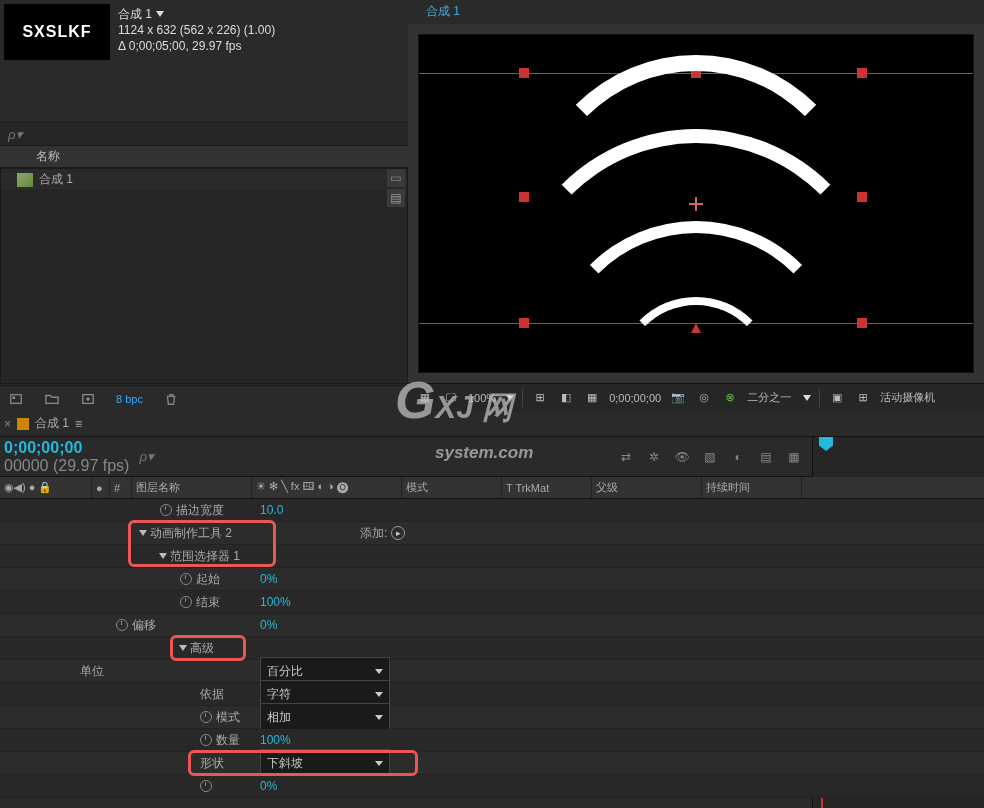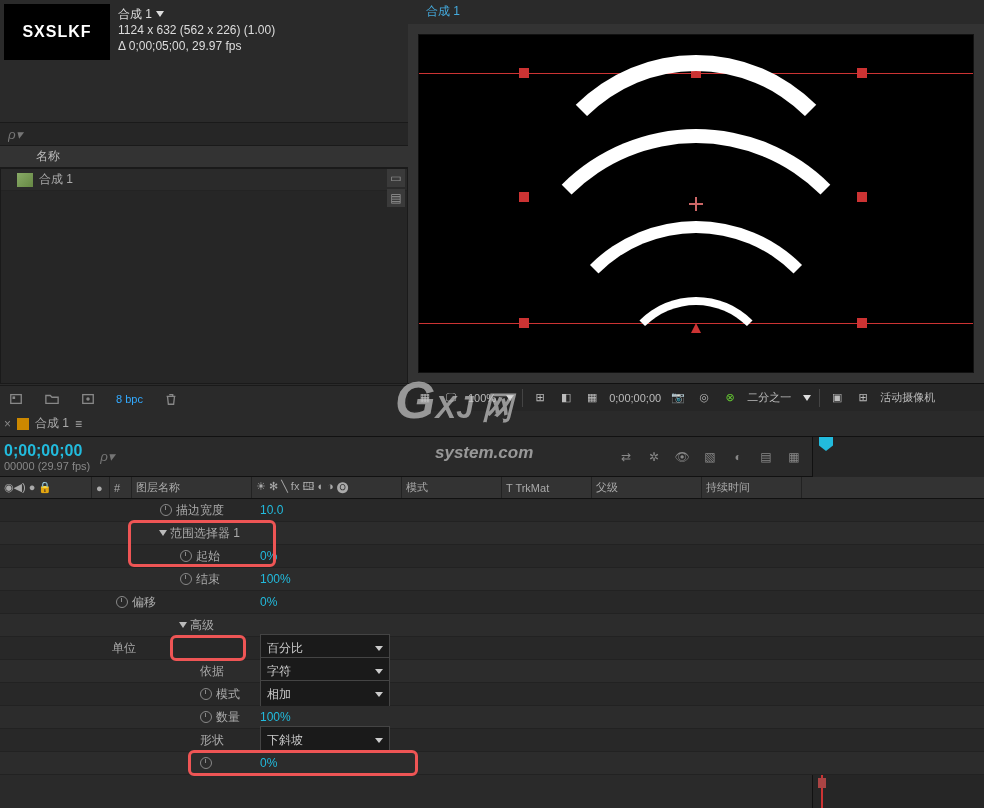--- a/index.html
+++ b/index.html
@@ -36,21 +36,21 @@
 .viewer-toolbar { height: 28px; background: #262626; display: flex; align-items: center; gap: 8px; padding: 0 8px; font-size: 11px; color: #bbb; border-top: 1px solid #111; }
 .vt-sep { width: 1px; height: 18px; background: #444; }
 .vt-icon { width: 18px; height: 16px; display: flex; align-items: center; justify-content: center; }
 .watermark { position: absolute; left: 395px; top: 370px; font-size: 31px; color: rgba(200,200,200,0.7); font-style: italic; font-weight: bold; pointer-events: none; z-index: 10; }
 .watermark .big { font-size: 52px; }
 .timeline { height: 397px; background: #2a2a2a; display: flex; flex-direction: column; }
 .tl-tabs { height: 26px; display: flex; align-items: center; padding-left: 4px; gap: 6px; border-bottom: 1px solid #111; }
 .tl-tabs .sq { width: 12px; height: 12px; background: #c80; }
 .tl-header { height: 40px; display: flex; align-items: center; padding-left: 4px; gap: 10px; border-bottom: 1px solid #111; position: relative; }
 .timecode { color: #2bd; font-size: 16px; font-weight: bold; }
-.timecode-sub { color: #888; font-size: 11px; }
+.timecode-sub { color: #888; font-size: 16px; }
 .tl-search { display: flex; align-items: center; gap: 4px; }
 .tl-search input { background: transparent; border: none; outline: none; color: #aaa; width: 80px; font-style: italic; }
 .tl-icons { position: absolute; right: 180px; display: flex; gap: 8px; }
 .tl-icons div { width: 20px; height: 18px; display: flex; align-items: center; justify-content: center; color: #888; }
 .ruler-area { position: absolute; right: 0; top: 0; width: 172px; height: 40px; background: #262626; border-left: 1px solid #111; }
 .ruler { position: absolute; bottom: 0; left: 0; right: 0; height: 20px; display: flex; font-size: 10px; color: #888; }
 .ruler span { flex: 1; border-left: 1px solid #444; padding-left: 2px; }
 .playhead { position: absolute; left: 6px; top: 0; width: 14px; height: 14px; background: #2bd; clip-path: polygon(0 0, 100% 0, 100% 60%, 50% 100%, 0 60%); }
 .col-row { height: 22px; background: #333; display: flex; align-items: center; font-size: 11px; color: #aaa; border-bottom: 1px solid #111; }
 .col-row > div { padding: 0 4px; border-right: 1px solid #222; height: 100%; display: flex; align-items: center; }
@@ -232,20 +232,30 @@
     </div>
 
     <div class="prop-row">
       <div class="prop-label" style="padding-left:160px">
           <span class="stopwatch"></span>
           <span>描边宽度</span>
         </div>
       <span class="val-link" style="position:absolute;left:260px">10.0</span>
     </div>
     <div class="prop-row">
+      <div class="prop-label" style="padding-left:140px">
+          <span class="tri open"></span>
+          <span>动画制作工具 2</span>
+        </div>
+      <span style="position:absolute;left:360px;display:flex;align-items:center;gap:4px">
+          <span>添加:</span>
+          <span class="add-btn">▸</span>
+        </span>
+    </div>
+    <div class="prop-row">
       <div class="prop-label" style="padding-left:160px">
           <span class="tri open"></span>
           <span>范围选择器 1</span>
         </div>
     </div>
     <div class="prop-row">
       <div class="prop-label" style="padding-left:180px">
           <span class="stopwatch"></span>
           <span>起始</span>
         </div>
@@ -265,21 +275,21 @@
         </div>
       <span class="val-link" style="position:absolute;left:260px">0%</span>
     </div>
     <div class="prop-row">
       <div class="prop-label" style="padding-left:180px">
           <span class="tri open"></span>
           <span>高级</span>
         </div>
     </div>
     <div class="prop-row">
-      <div class="prop-label" style="padding-left:112px">
+      <div class="prop-label" style="padding-left:80px">
           <span>单位</span>
         </div>
       <div class="dd" style="position:absolute;left:260px">
           <span>百分比</span>
           <span class="tri-d"></span>
         </div>
     </div>
     <div class="prop-row">
       <div class="prop-label" style="padding-left:200px">
           <span>依据</span>

